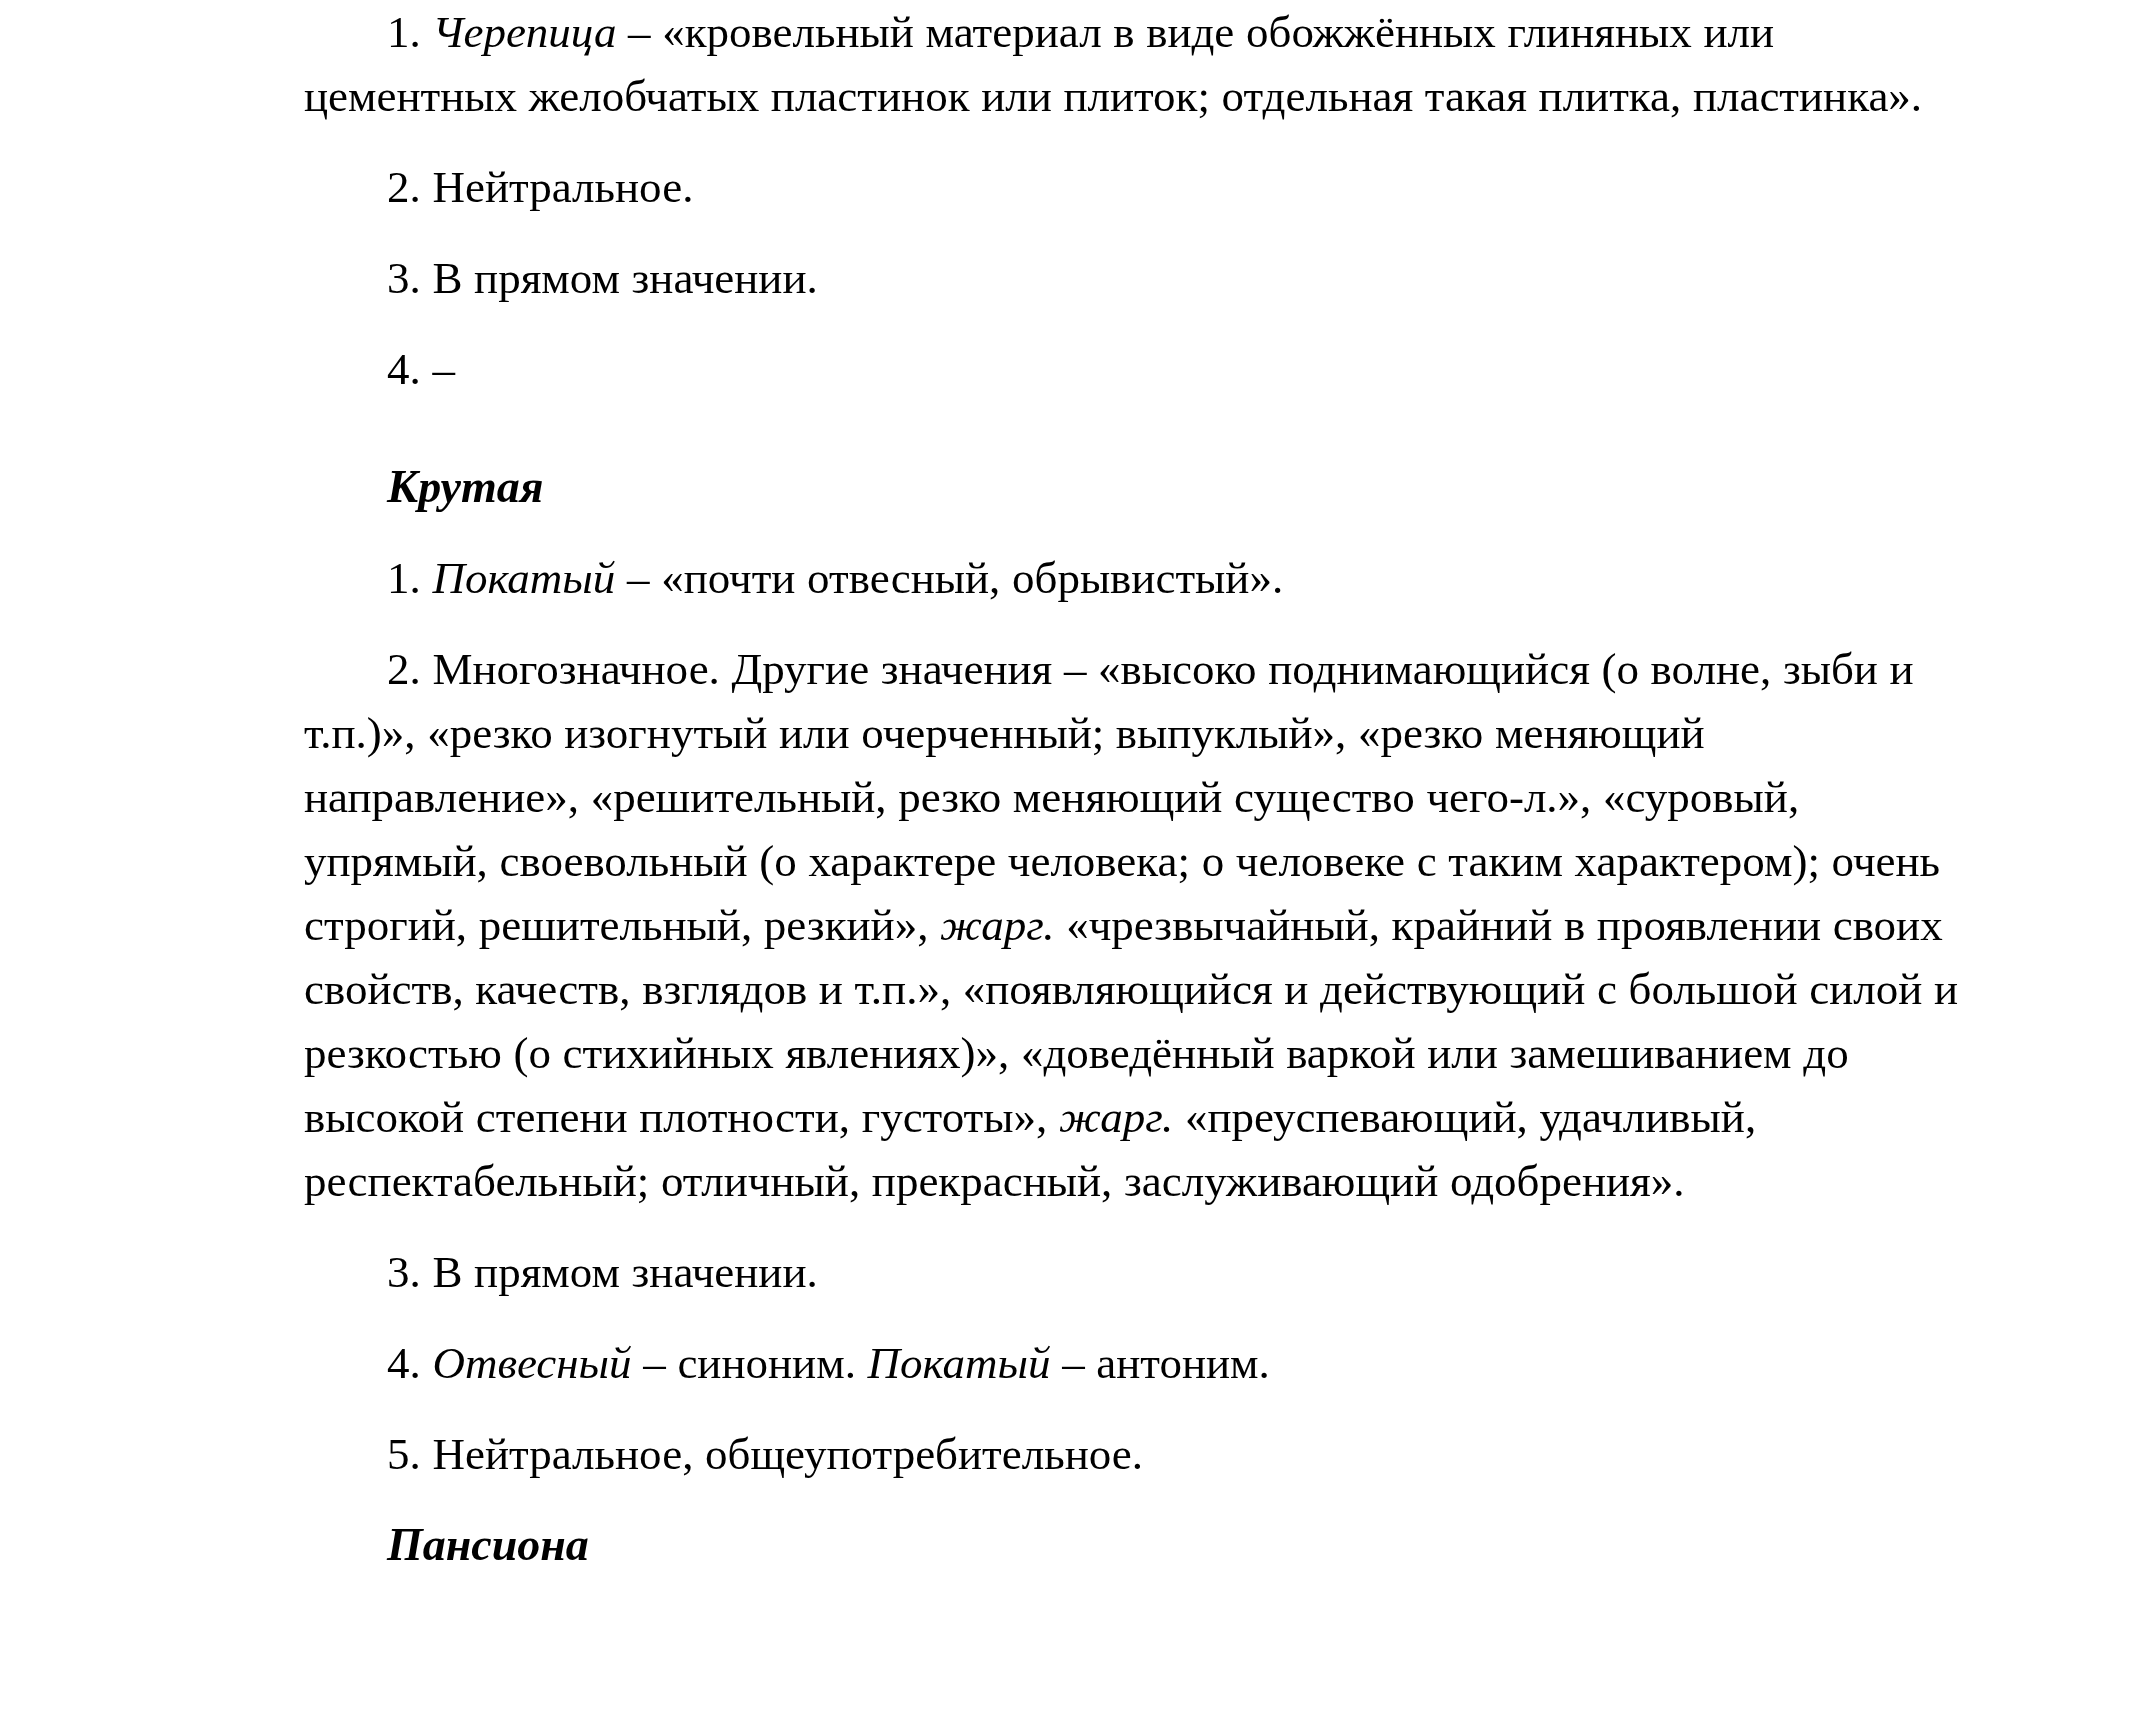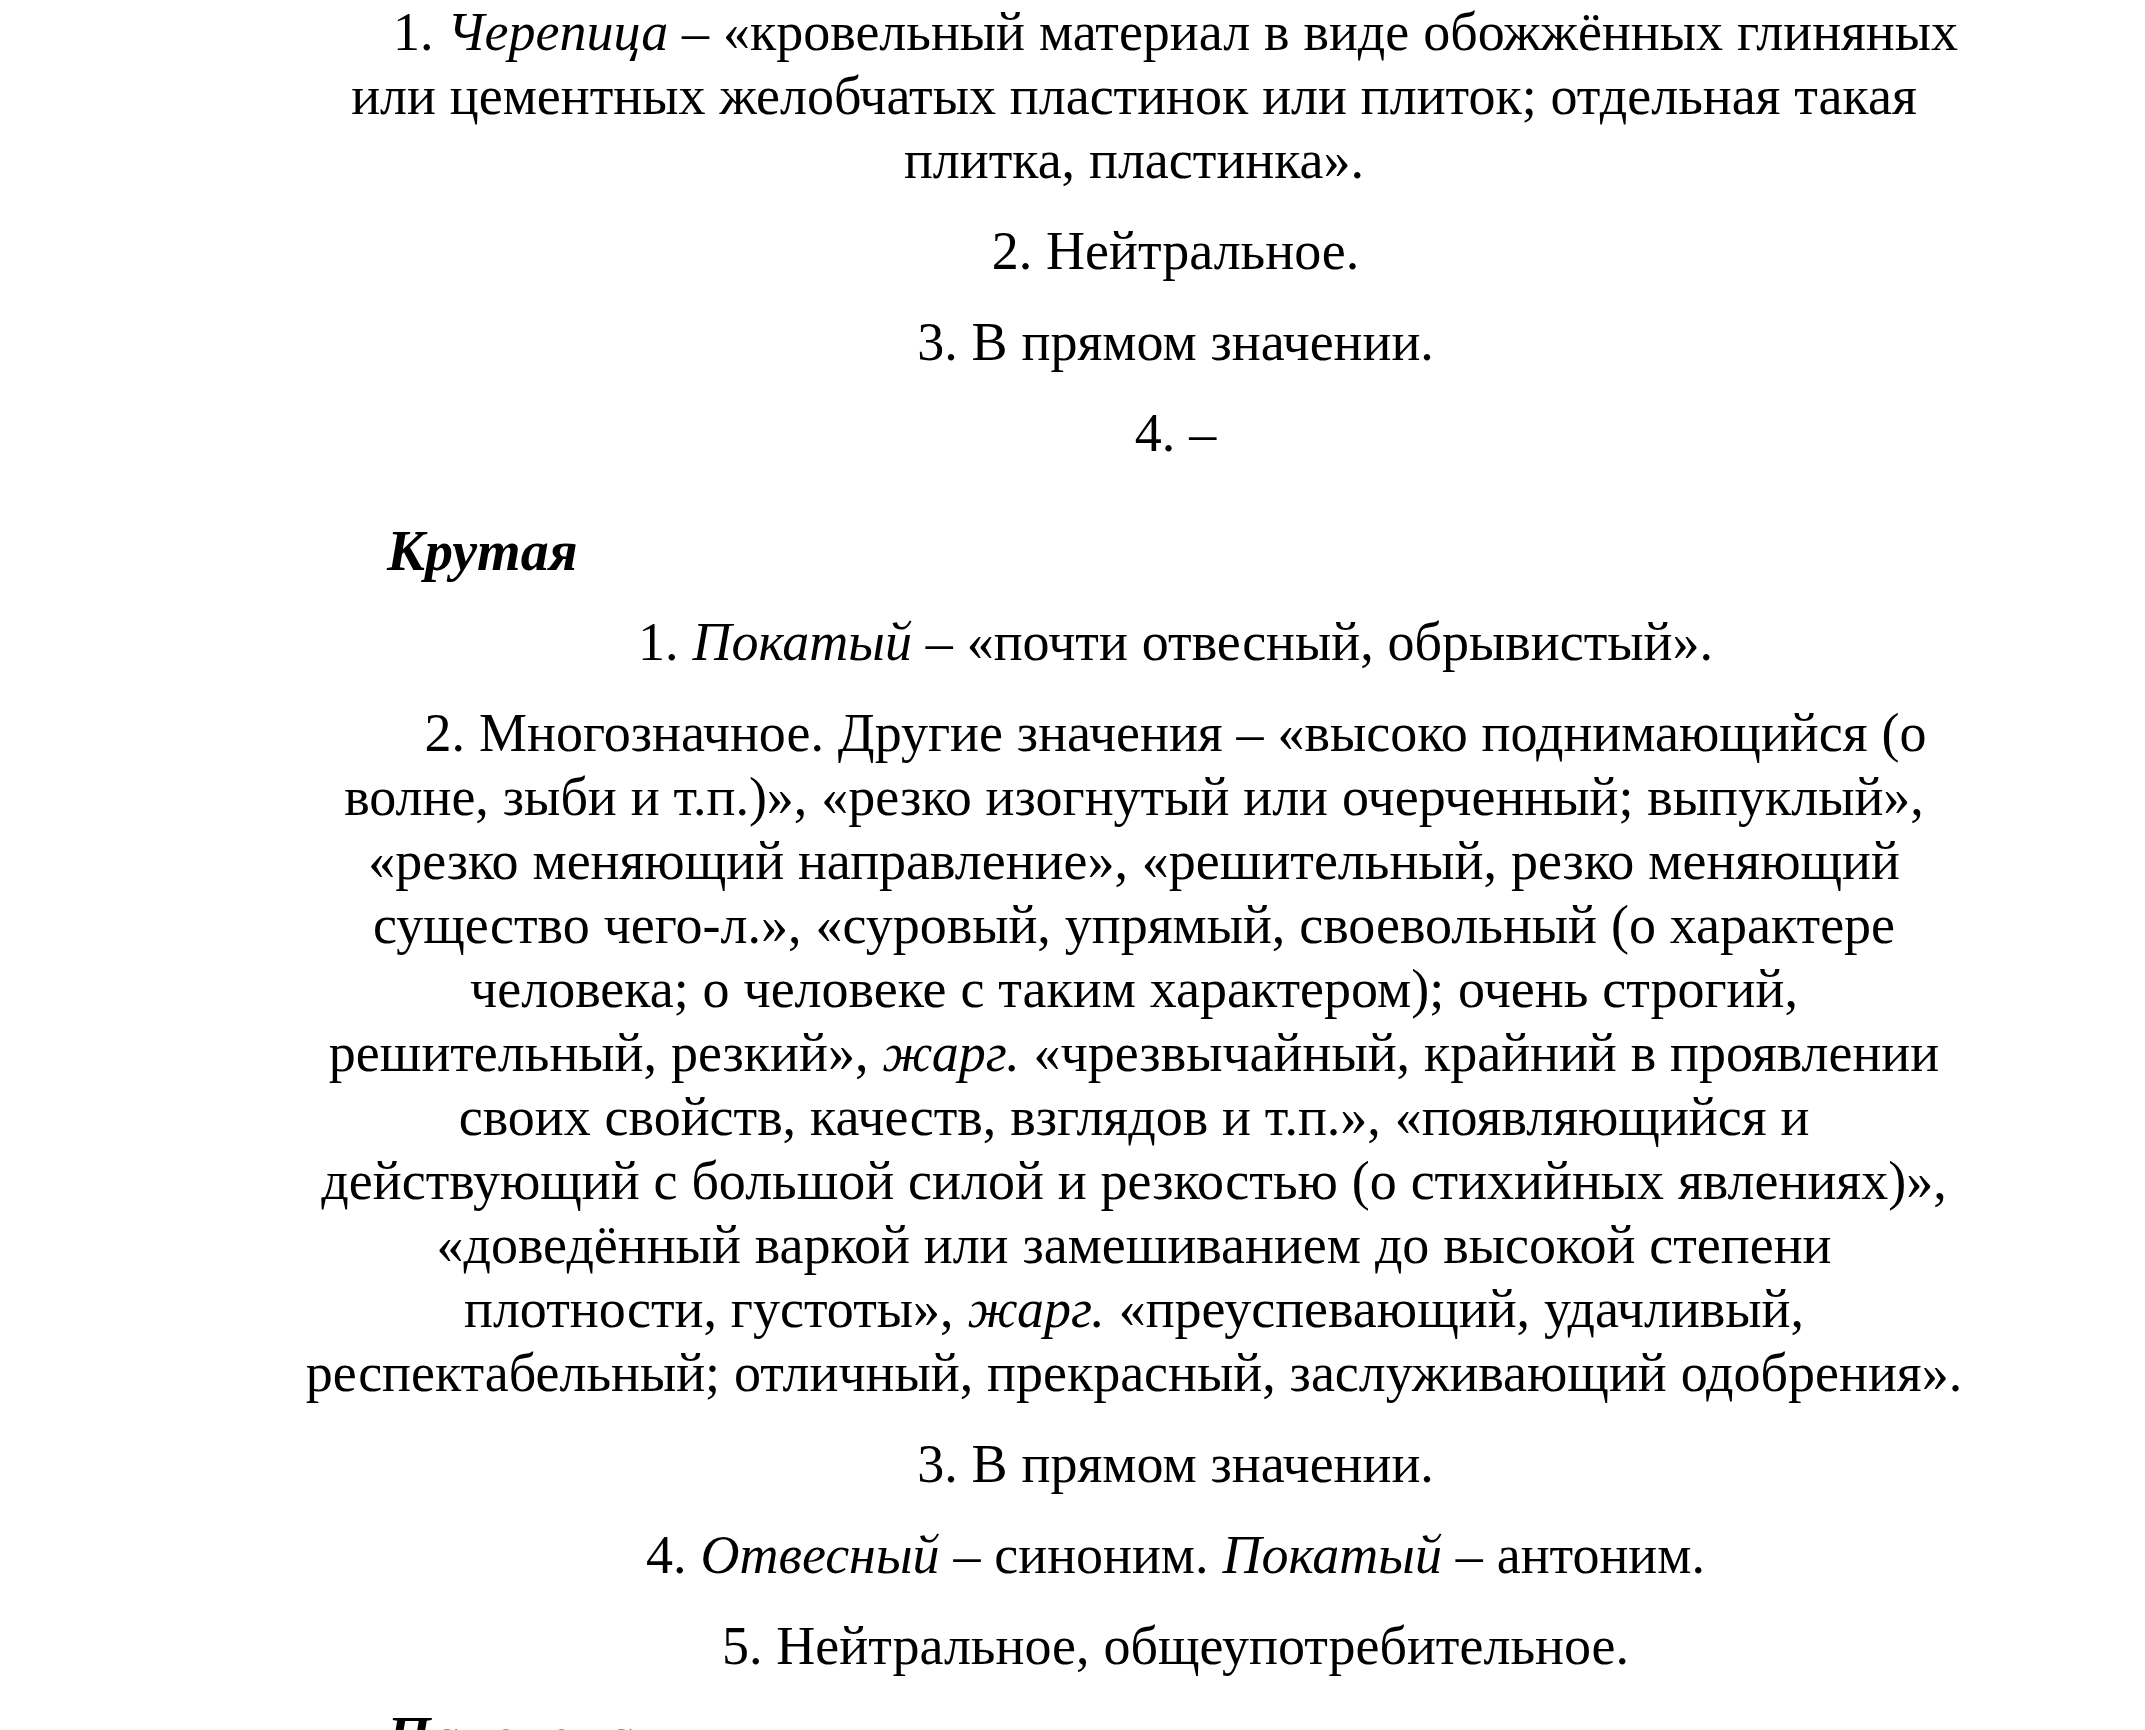--- a/index.html
+++ b/index.html
@@ -24,30 +24,30 @@
     padding: 0;
   }
   .text-column {
     position: absolute;
     left: 304px;
     top: 0px;
     width: 1660px;
   }
   p.para {
     margin: 0 0 0 0;
-    font-size: 54px;
+    font-size: 45px;
     line-height: 64px;
-    text-align: center;
+    text-align: left;
     text-indent: 83px;
     word-spacing: 0.4px;
     letter-spacing: 0px;
   }
   p.heading {
     margin: 0;
-    font-size: 56px;
+    font-size: 46px;
     line-height: 64px;
     font-weight: bold;
     font-style: italic;
     text-indent: 83px;
   }
   .gap-md { height: 27px; }
   i.it { font-style: italic; }
 </style>
 </head>
 <body>

